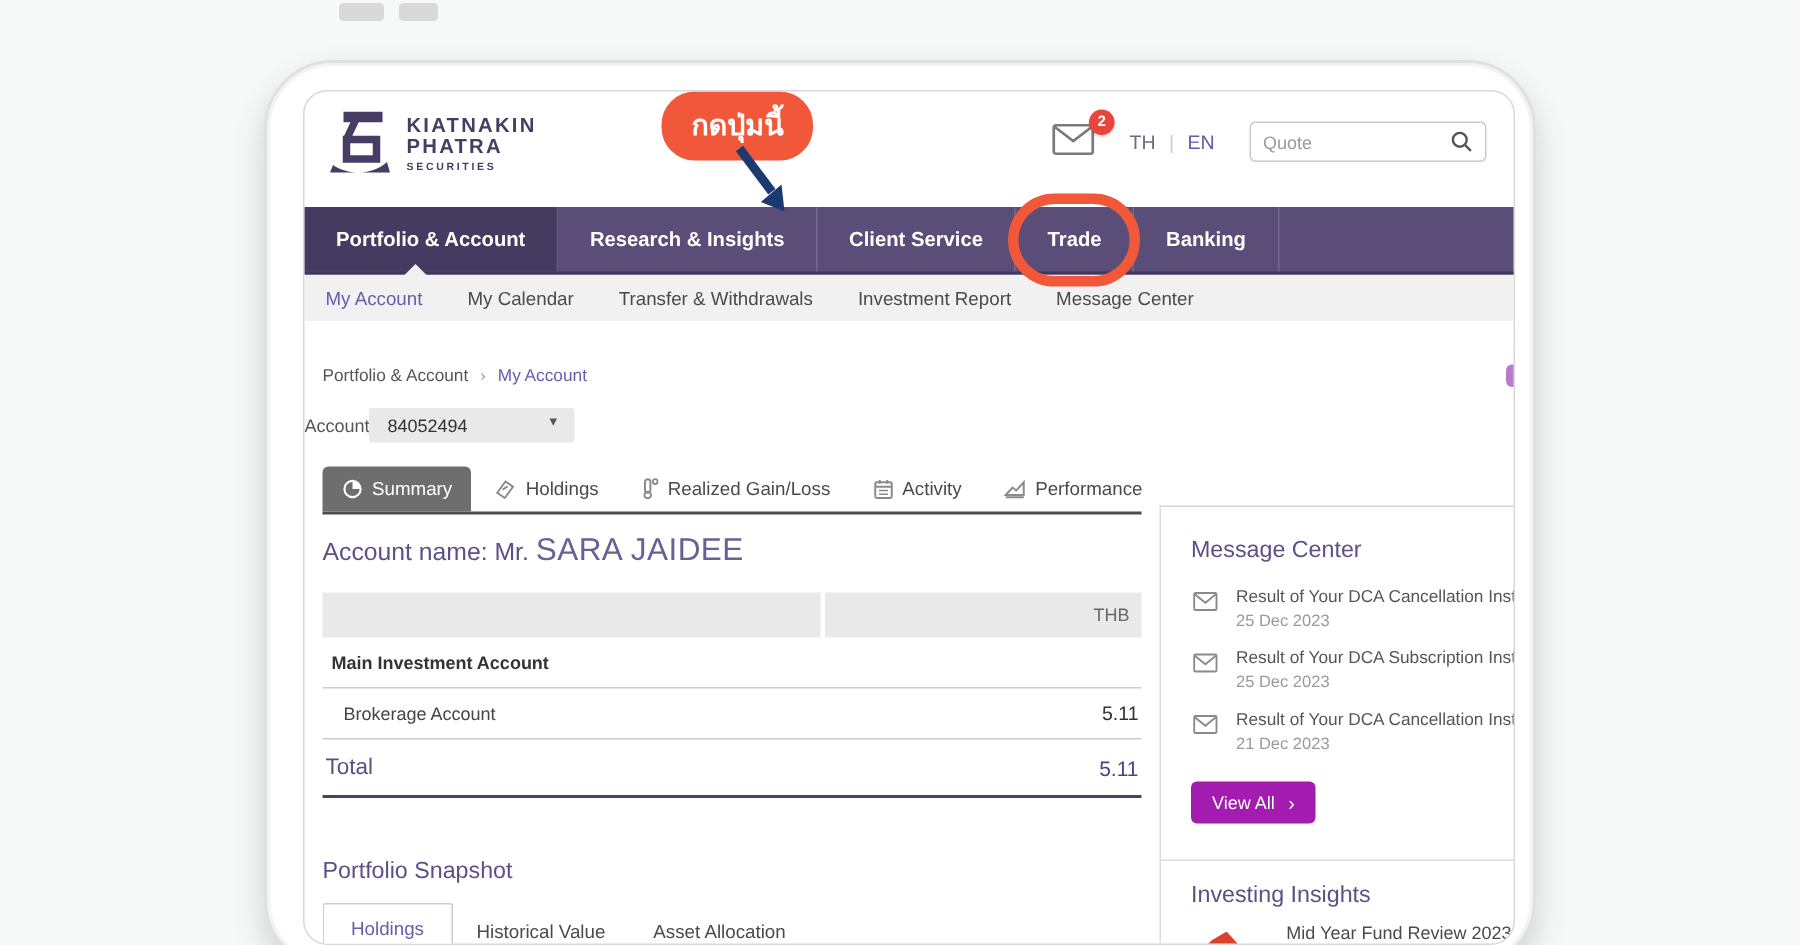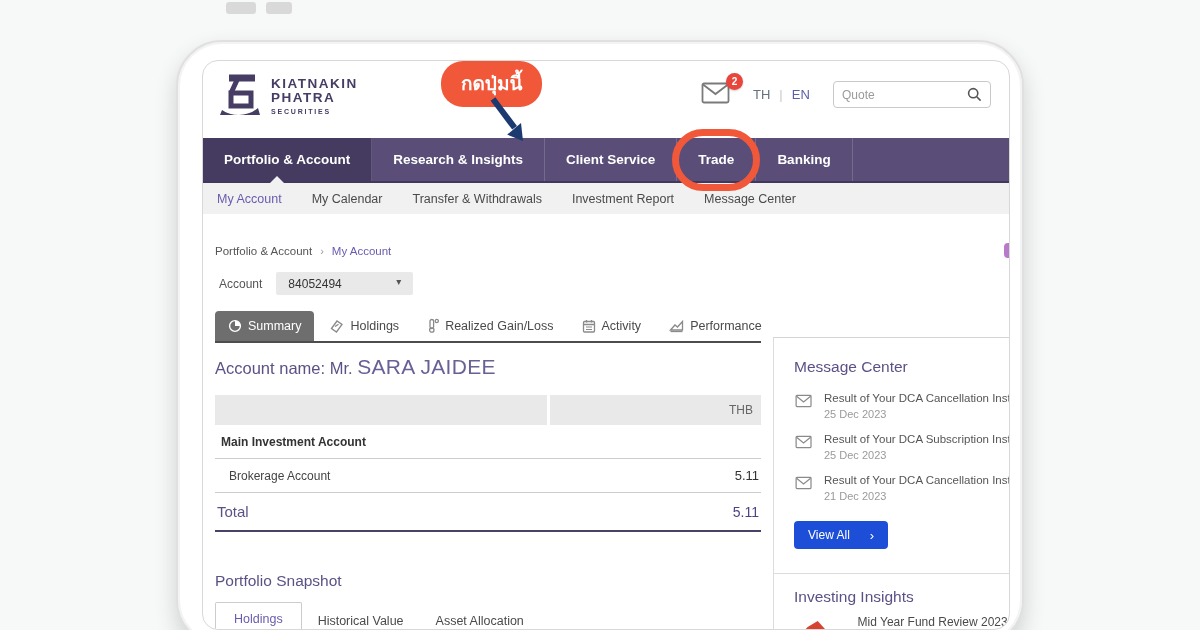--- a/index.html
+++ b/index.html
@@ -87,21 +87,21 @@
   .subnav {
     position:absolute; left:0; top:122px; width:808px; height:31px;
     background:#f1f1f2; display:flex; align-items:center; gap:30px; padding-left:14px;
   }
   .subnav-item { font-size:12.5px; color:#4a4a4a; cursor:pointer; white-space:nowrap; }
   .subnav-item.active { color:#6a5bae; }
   
   .breadcrumb { position:absolute; left:12px; top:184px; font-size:11.5px; color:#555; display:flex; gap:8px; align-items:center; }
   .crumb-current { color:#6a5bae; }
   .crumb-sep { color:#999; font-size:11px; }
-  .account-row { position:absolute; left:16px; top:211px; display:flex; align-items:center; gap:14px; }
+  .account-row { position:absolute; left:0; top:211px; display:flex; align-items:center; }
   .account-label { font-size:12px; color:#555; }
   .account-select {
     position:relative; width:137px; height:23px; background:#e9e9e9; border-radius:2px;
     font-size:12px; color:#333; display:flex; align-items:center; padding-left:12px; cursor:pointer;
   }
   .select-caret { position:absolute; right:12px; top:4px; font-size:10px; color:#555; }
   
   .tabs-row {
     position:absolute; left:12px; top:249px; width:546px; height:33px;
     border-bottom:2px solid #4d4d4d; display:flex; align-items:flex-end; gap:2px;
@@ -139,22 +139,22 @@
     border-left:1px solid #dcdcdc; border-top:1px solid #d4d4d4;
     padding:20px 0 0 20px; overflow:visible;
   }
   .panel-title { color:#5c5086; font-size:15.5px; }
   .msg-list { margin-top:16px; }
   .msg-item { display:flex; gap:10px; margin-bottom:13px; width:300px; }
   .msg-icon { flex:0 0 20px; padding-top:2px; }
   .msg-subject { font-size:11.5px; color:#555; white-space:nowrap; }
   .msg-date { font-size:11px; color:#9a9a9a; margin-top:4px; }
   .view-all-btn {
-    display:inline-flex; align-items:center; gap:20px; margin-top:6px;
-    background:#1d4ed8; color:#fff; font-size:12px; border:none; border-radius:4px;
+    display:inline-flex; align-items:center; gap:9px; margin-top:6px;
+    background:#a21caf; color:#fff; font-size:12px; border:none; border-radius:4px;
     padding:7px 14px; cursor:pointer; font-family:inherit;
   }
   .view-all-btn .chev { font-size:13px; line-height:1; }
   .panel-divider { border:none; border-top:1px solid #dcdcdc; margin:24px 0 0 -20px; width:238px; }
   .insights-title { color:#5c5086; font-size:15.5px; margin-top:14px; }
   .insight-row { display:flex; gap:18px; margin-top:9px; align-items:flex-start; }
   .insight-thumb {
     width:56px; height:20px; margin-top:6px; background:#d8432f;
     clip-path:polygon(0% 100%, 30% 30%, 52% 0%, 72% 50%, 100% 100%);
   }

